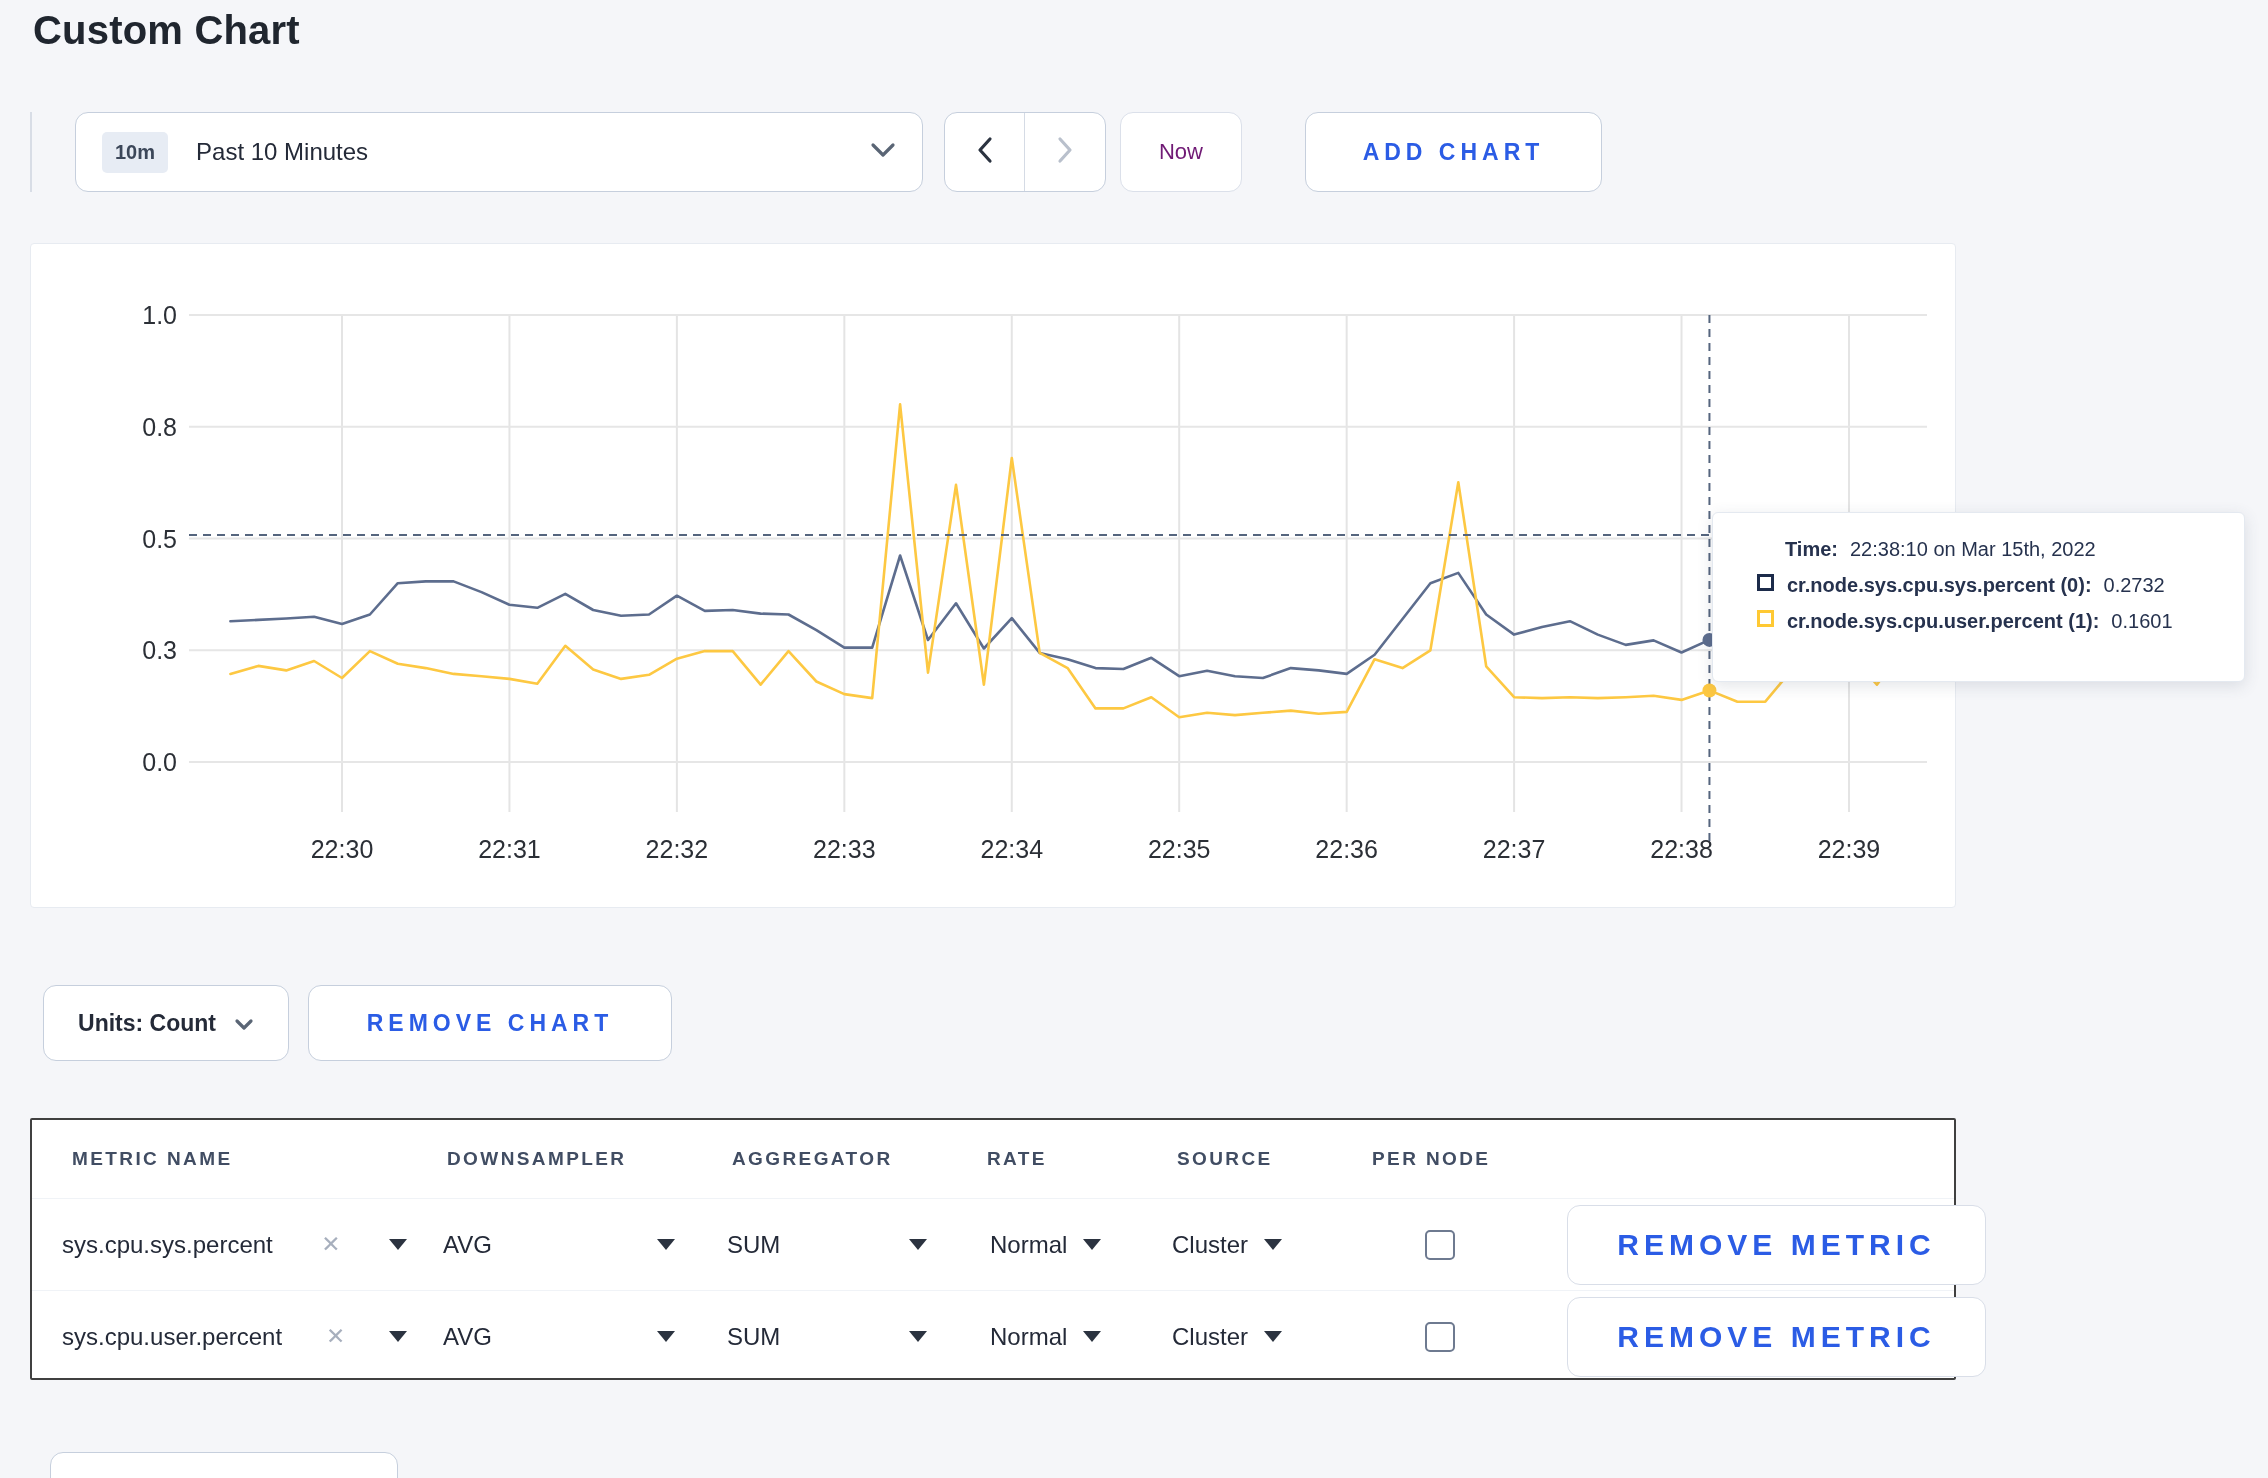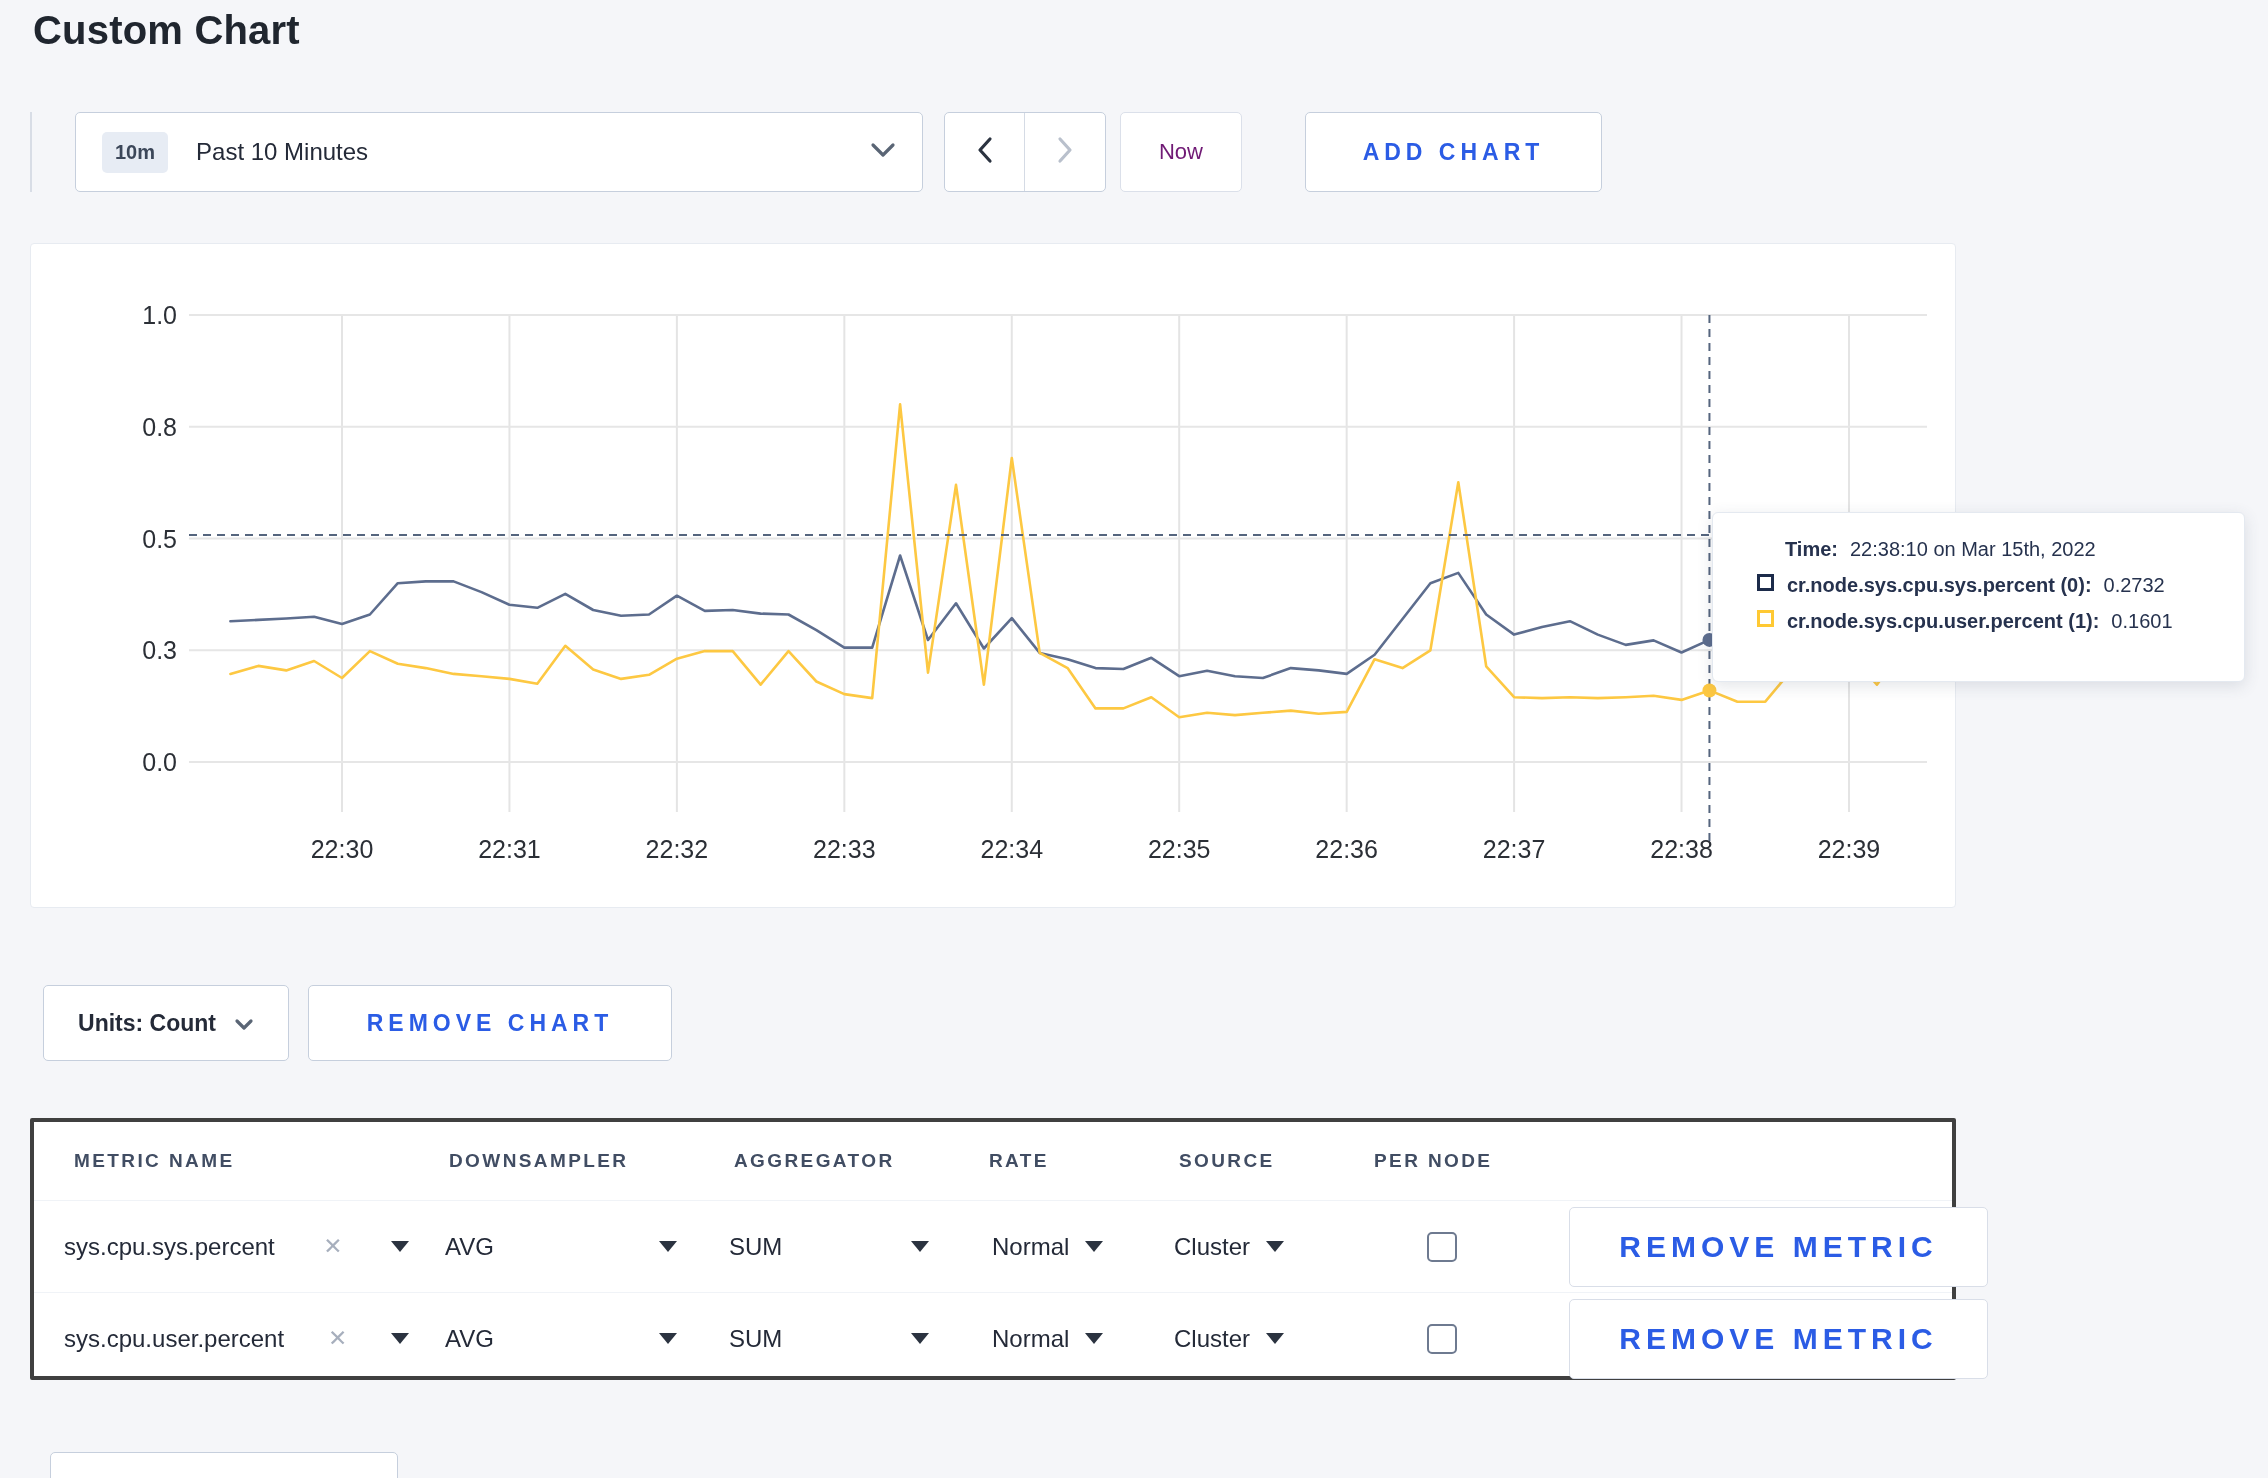--- a/index.html
+++ b/index.html
@@ -10,21 +10,21 @@
     color:#242a38;
     position:relative;
     overflow:hidden;
   }
   .abs { position:absolute; }
 
   
   .page-title { left:33px; top:8px; font-size:40px; font-weight:600; color:#20262f; letter-spacing:.2px; }
   .toolbar-edge { left:30px; top:112px; width:2px; height:80px; background:#d8dde6; }
   .btn {
-    background:#fff; border:1px solid #c6cfdd; border-radius:5px;
+    background:#fff; border:1px solid #c6cfdd; border-radius:13px;
     display:flex; align-items:center; justify-content:center;
     height:80px; cursor:pointer;
   }
   .time-dropdown { left:75px; top:112px; width:848px; justify-content:flex-start; padding:0 26px; }
   .time-badge {
     background:#e7ecf4; border-radius:5px; padding:9px 13px;
     font-size:20px; font-weight:700; color:#3c4759;
   }
   .time-label { font-size:24px; color:#242a38; margin-left:28px; }
   .time-dropdown .spacer { flex:1; }
@@ -55,21 +55,21 @@
   .tt-value { margin-left:12px; font-weight:400; }
   .tt-swatch { width:17px; height:17px; border:3px solid; margin-right:13px; background:#fff; }
 
   
   .units-btn { left:43px; top:985px; width:246px; height:76px; font-size:23px; font-weight:700; gap:18px; }
   .remove-chart-btn { left:308px; top:985px; width:364px; height:76px; }
 
   
   .metrics-card {
     left:30px; top:1118px; width:1926px; height:262px;
-    background:#fff; border:4px solid #404040; border-radius:2px;
+    background:#fff; border:2px solid #404040; border-radius:2px;
   }
   .mt-header { position:absolute; top:0; left:0; right:0; height:78px; }
   .mt-header span {
     position:absolute; top:28px; font-size:19px; font-weight:700;
     letter-spacing:2.4px; color:#414d63;
   }
   .mt-row { position:absolute; left:0; right:0; height:92px; border-top:1px solid #f0f3f7; }
   .mt-row-1 { top:78px; } .mt-row-2 { top:170px; }
   .cell { position:absolute; top:0; height:100%; display:flex; align-items:center; font-size:24px;gap:8px; }
   .tri { width:0; height:0; border-left:9px solid transparent; border-right:9px solid transparent;

